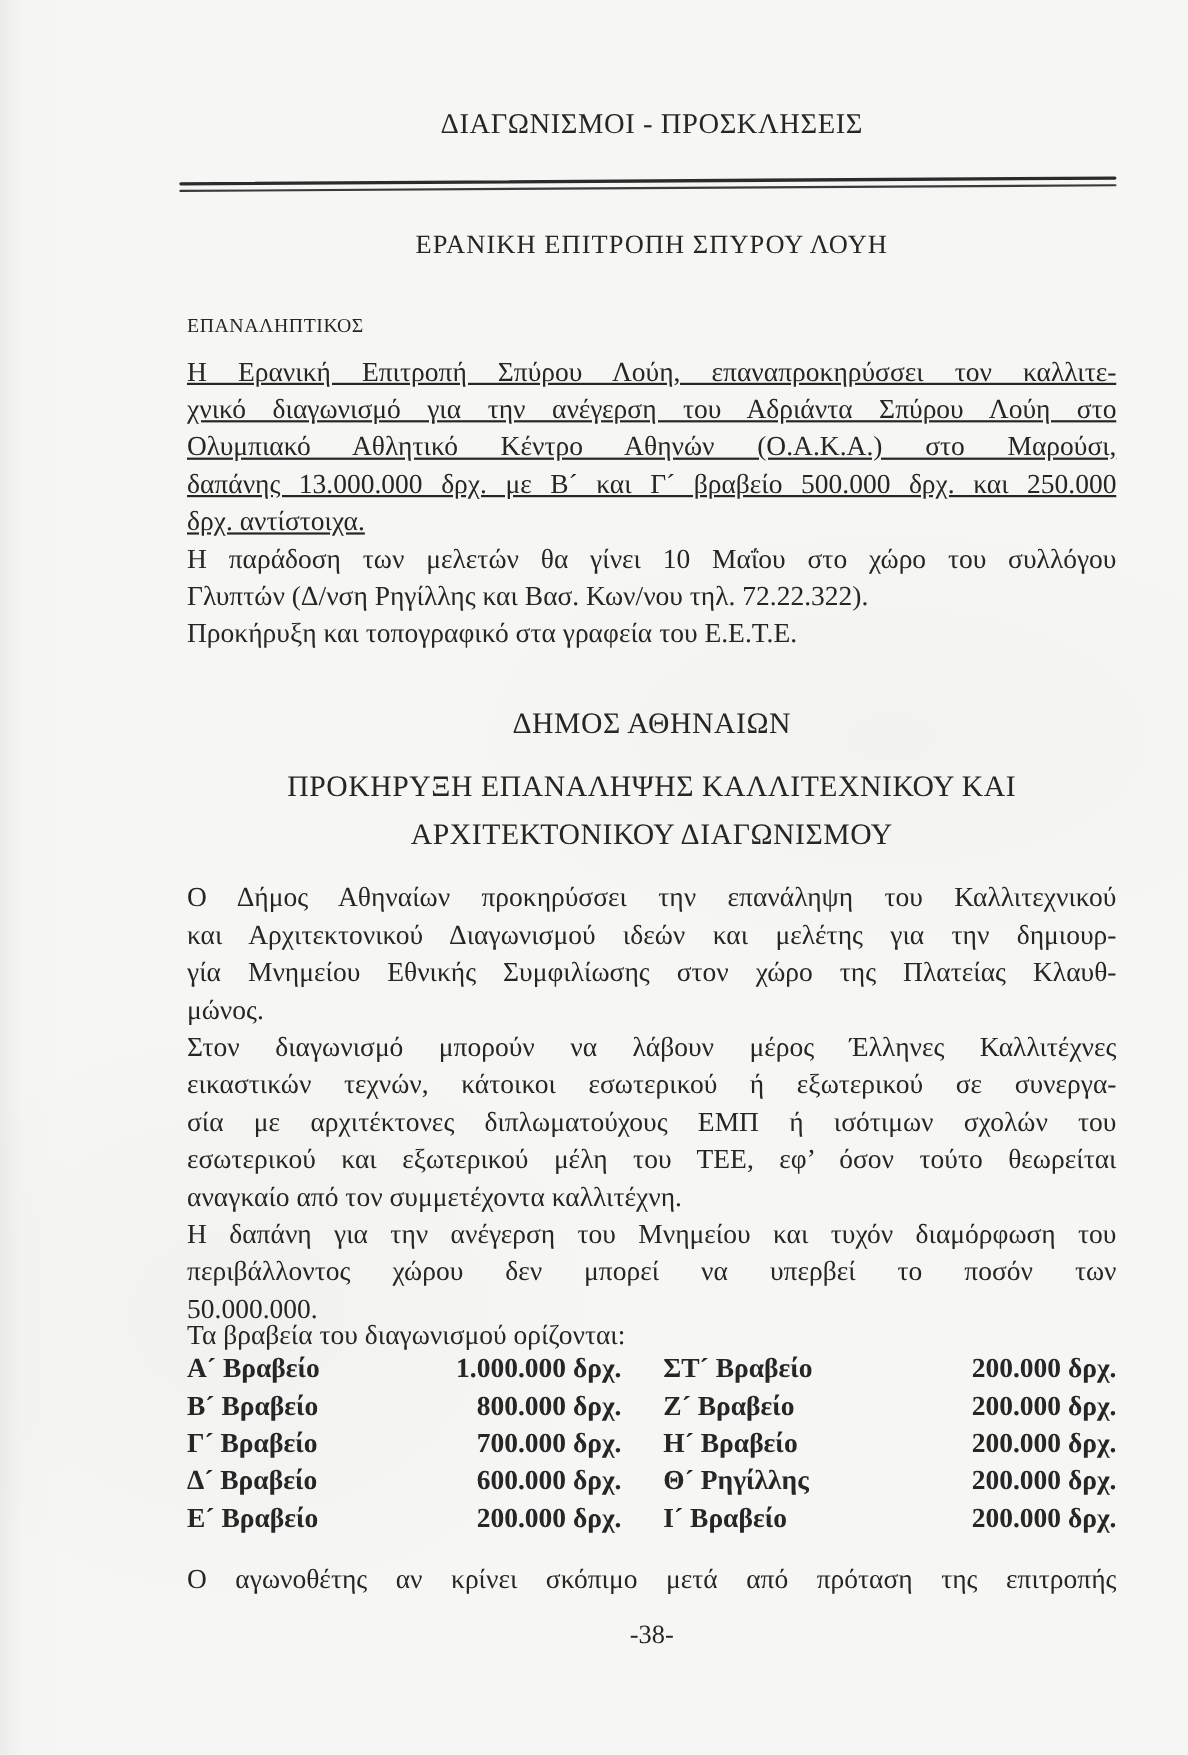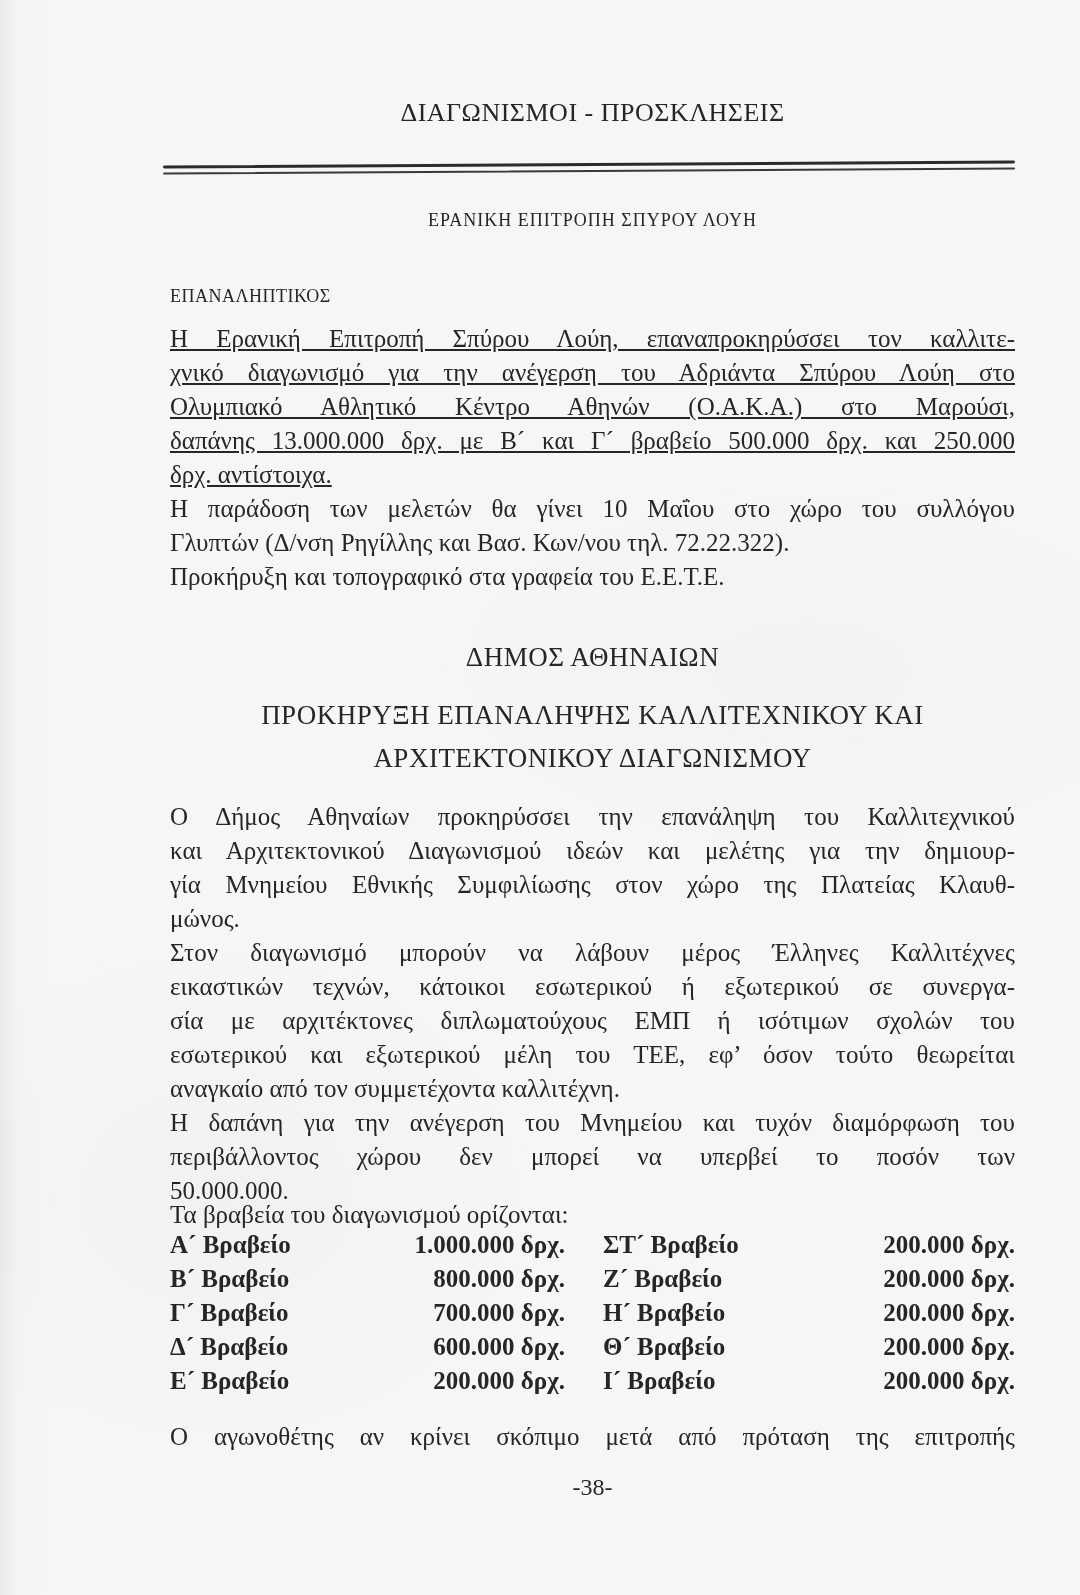--- a/index.html
+++ b/index.html
@@ -26,21 +26,21 @@
   }
   .rule {
     position: absolute; top: 163px; left: -7px; width: 852px;
     transform: rotate(-0.35deg);
   }
   .rule .r1 { height: 3px; background: #2b2b2b; border-radius: 2px; }
   .rule .r2 { height: 2px; background: #3a3a3a; margin-top: 4px; border-radius: 2px; }
 
   .title1 {
     position: absolute; top: 210px; left: 0; width: 100%;
-    text-align: center; font-size: 18px; letter-spacing: 1px;
+    text-align: center; font-size: 24px; letter-spacing: 1px;
   }
   .kicker { position: absolute; top: 286px; left: 0; font-size: 18px; letter-spacing: 0.5px; }
 
   .para { position: absolute; left: 0; width: 100%; font-size: 25px; }
   .para > div { line-height: 34px; height: 34px; overflow: hidden; white-space: normal; }
   .jl { text-align: justify; text-align-last: justify; }
   .ln { text-align: left; }
 
   .p-a { top: 322px; text-decoration: underline; }
   .p-b { top: 492px; }
@@ -153,21 +153,21 @@
       </div>
       <div class="prow">
         <span class="c1">Γ´ Βραβείο</span>
         <span class="c2">700.000 δρχ.</span>
         <span class="c3">Η´ Βραβείο</span>
         <span class="c4">200.000 δρχ.</span>
       </div>
       <div class="prow">
         <span class="c1">Δ´ Βραβείο</span>
         <span class="c2">600.000 δρχ.</span>
-        <span class="c3">Θ´ Βραβείο</span>
+        <span class="c3">Θ´ Ρηγίλλης</span>
         <span class="c4">200.000 δρχ.</span>
       </div>
       <div class="prow">
         <span class="c1">Ε´ Βραβείο</span>
         <span class="c2">200.000 δρχ.</span>
         <span class="c3">Ι´ Βραβείο</span>
         <span class="c4">200.000 δρχ.</span>
       </div>
     </div>
 

